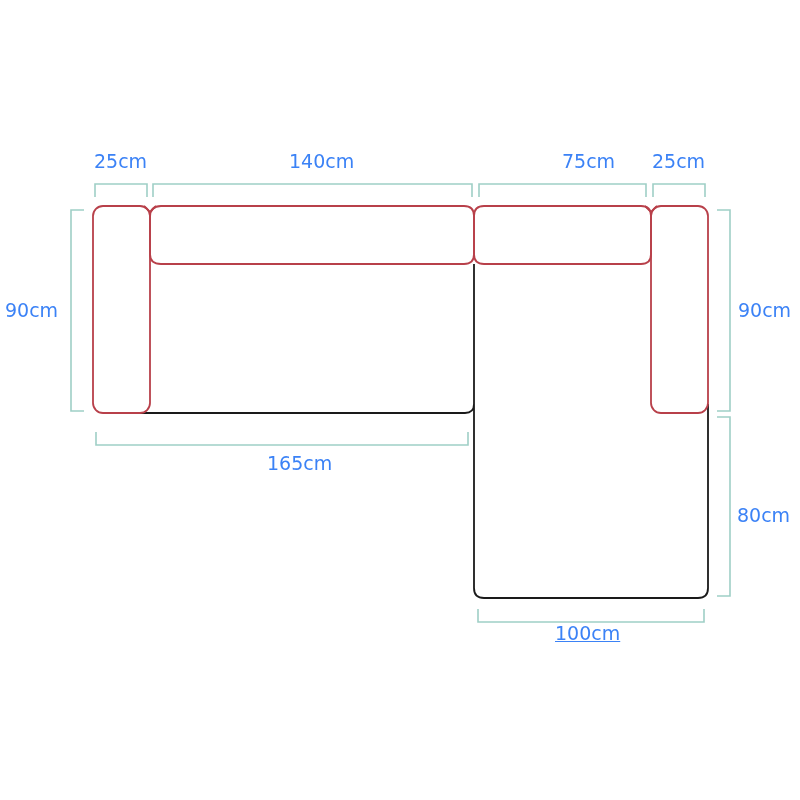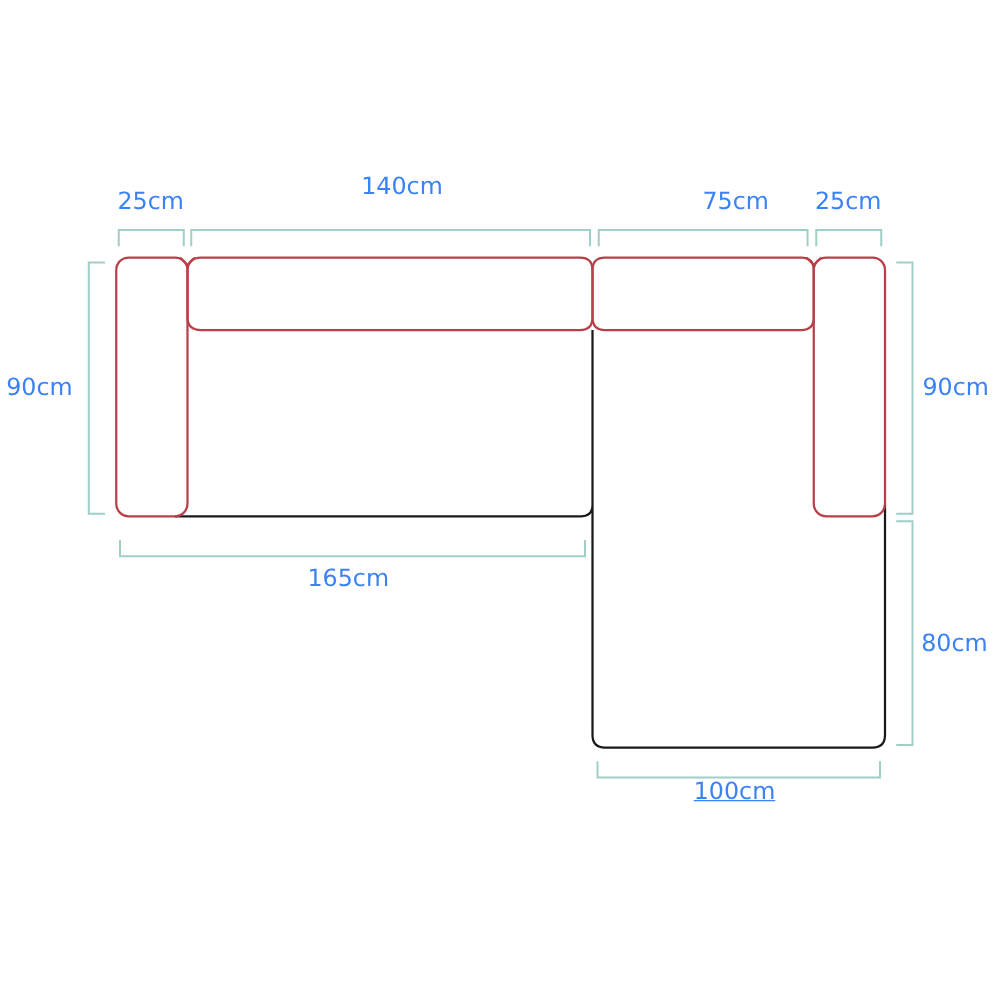--- a/index.html
+++ b/index.html
@@ -45,20 +45,20 @@
 
     <rect x="651" y="206" width="57" height="207" rx="10" ry="10"></rect>
 
     <path d="M144 206 L150 212 L156 206"></path>
     <path d="M645 206 L651 212 L657 206"></path>
   </g>
   <line x1="474" y1="264" x2="474" y2="404" stroke="#1a1a1a" stroke-width="1.8"></line>
 </svg>
 
 <div class="lbl" style="left:94px; top:152px;">25cm</div>
-<div class="lbl" style="left:289px; top:140px;text-align:right;">140cm</div>
+<div class="lbl" style="left:289px; top:152px;text-align:right;">140cm</div>
 <div class="lbl" style="left:562px; top:152px;">75cm</div>
 <div class="lbl" style="left:652px; top:152px;">25cm</div>
 <div class="lbl" style="left:5px; top:301px;">90cm</div>
 <div class="lbl" style="left:738px; top:301px;">90cm</div>
 <div class="lbl" style="left:737px; top:506px;">80cm</div>
-<div class="lbl" style="left:246px; top:454px;">165cm</div>
+<div class="lbl" style="left:267px; top:454px;">165cm</div>
 <div class="lbl" style="left:555px; top:624px;text-decoration:underline;">100cm</div>
 
 </body></html>

